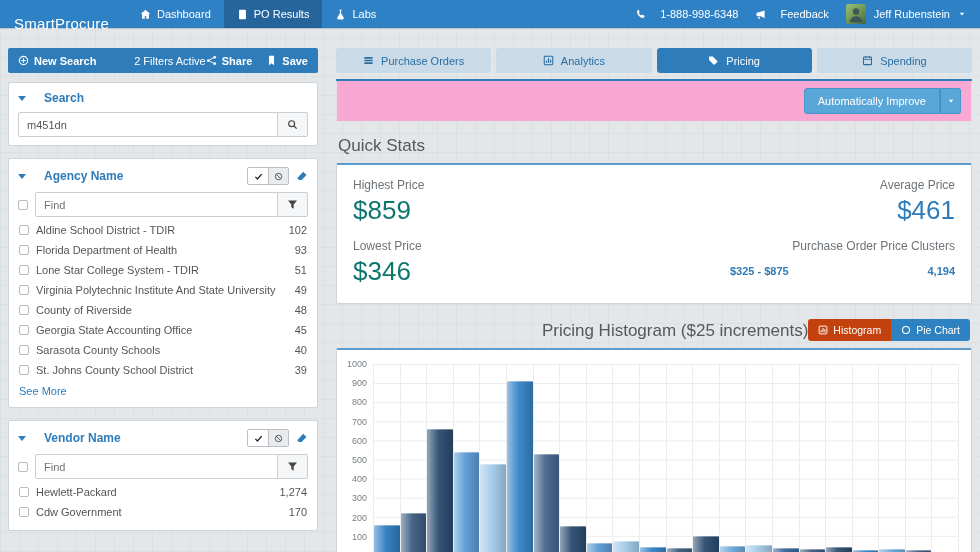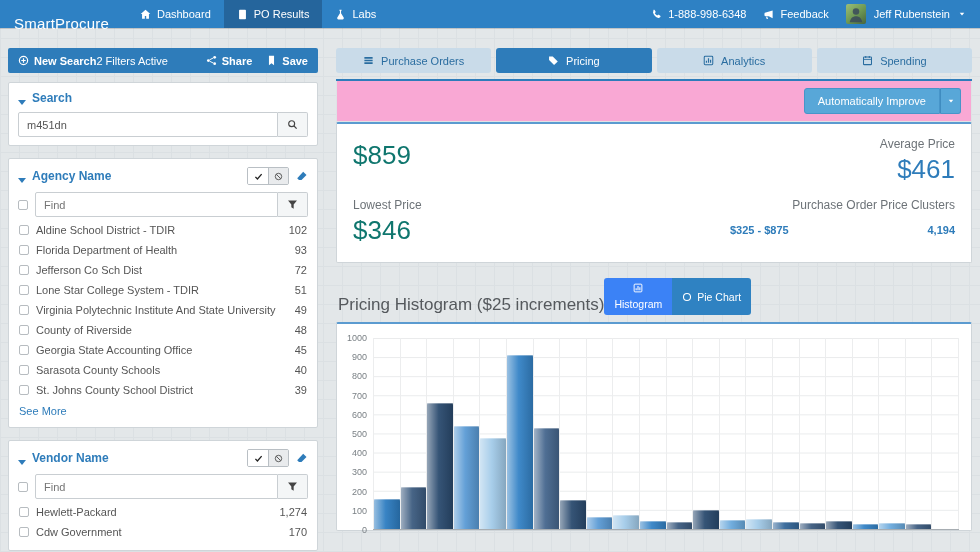--- a/index.html
+++ b/index.html
@@ -16,40 +16,40 @@
   .icon svg { width:100%; height:100%; fill:currentColor; }
 
   
   .navbar { height:28px; background:#2e81c4; display:flex; align-items:stretch; color:#fff;
             font-size:11px; box-shadow:0 1px 0 rgba(0,0,0,.15); }
   .brand { font-size:15px; font-weight:normal; padding:18px 18px 0 14px; display:flex; align-items:center; letter-spacing:.2px; cursor:pointer; }
   .nav-items { display:flex; align-items:stretch; }
   .nav-item { padding:0 13px; display:flex; gap:6px; align-items:center; cursor:pointer; }
   .nav-item.active { background:#25659c; }
   .nav-right { margin-left:auto; display:flex; align-items:center; gap:17px; padding-right:14px; }
-  .nav-link { display:flex; align-items:flex-end; gap:6px; cursor:pointer; }
+  .nav-link { display:flex; align-items:flex-end; gap:14px; cursor:pointer; }
   .avatar { width:20px; height:20px; border-radius:2px; overflow:hidden;
             background:linear-gradient(140deg,#9cbf79 0%,#6f9a55 50%,#48653e 100%); }
   .avatar svg { width:100%; height:100%; }
   .user-menu { display:flex; align-items:center; gap:8px; cursor:pointer; }
 
   
   .content { display:flex; padding:20px 8px 0; gap:18px; align-items:flex-start; }
   .sidebar { width:310px; flex:none; }
   .main { flex:1; min-width:0; }
 
   
   .side-actionbar { background:#2e7cba; border-radius:2px; color:#fff; font-size:11px; height:25px;
                     display:flex; align-items:center; padding:0 10px; margin-bottom:9px; }
   .sab-left,.sab-right { display:flex; align-items:center; gap:14px; }
-  .sab-mid { flex:1; text-align:left; }
+  .sab-mid { flex:1; text-align:right; }
   .sab-btn { display:flex; align-items:center; gap:5px; cursor:pointer; font-weight:bold; }
   .panel { background:#fff; border:1px solid #cfd5d9; border-radius:2px; margin-bottom:12px; padding:8px 9px; }
   .sec-head { display:flex; align-items:center; justify-content:space-between; }
-  .sec-title { color:#2e7cba; font-size:12px; font-weight:bold; display:flex; align-items:flex-end; gap:6px; cursor:pointer; }
+  .sec-title { color:#2e7cba; font-size:12px; font-weight:bold; display:flex; align-items:center; gap:18px; cursor:pointer; }
   .caret-sm { width:0; height:0; border-left:4px solid transparent; border-right:4px solid transparent; border-top:5px solid #2e7cba; }
   .head-tools { display:flex; align-items:center; gap:7px; }
   .btn-pair { display:flex; border:1px solid #b9bfc4; border-radius:2px; overflow:hidden; }
   .mini-btn { width:20px; height:16px; display:flex; align-items:center; justify-content:center; background:#fff; color:#222; cursor:pointer; }
   .mini-btn .icon { width:9px; height:9px; }
   .mini-btn.ban { background:#e9ebed; border-left:1px solid #b9bfc4; color:#555; }
   .eraser-btn { color:#2e7cba; cursor:pointer; display:flex; }
   .eraser-btn .icon { width:12px; height:12px; }
   .input-group { display:flex; margin-top:7px; flex:1; }
   input.text { flex:1; min-width:0; height:25px; border:1px solid #c9ced2; border-radius:2px 0 0 2px;
@@ -72,35 +72,35 @@
   .tab.active { background:#2e7cba; color:#fff; }
   .main-divider { height:2px; background:#2e7cba; margin-top:6px; }
   .toolbar { background:#f9a8d4; padding:7px 10px; display:flex; justify-content:flex-end; border:1px solid #dfe3e6; border-top:none; }
   .btn-improve { display:flex; }
   .btn-improve .lbl { background:#58a7d8; color:#fff; font-size:11px; padding:6px 13px; border:1px solid #4795c9;
                       border-radius:3px 0 0 3px; cursor:pointer; }
   .btn-improve .car { background:#58a7d8; border:1px solid #4795c9; border-left-color:#3f8cc0; width:21px;
                       display:flex; align-items:center; justify-content:center; color:#fff; border-radius:0 3px 3px 0; cursor:pointer; }
   .btn-improve .car .icon { width:8px; height:8px; }
   .h2 { font-size:17px; color:#55595d; font-weight:300; margin:14px 2px 7px; }
-  .head-row { display:flex; align-items:flex-end; justify-content:flex-start; margin:15px 2px 7px; }
+  .head-row { display:flex; align-items:flex-end; justify-content:flex-end; margin:15px 2px 7px; }
   .head-row .h2 { margin:0; }
   .stat-panel { border-top:2px solid #5b9bd0; padding:13px 16px 16px; margin-bottom:0; }
   .stats-grid { display:grid; grid-template-columns:1fr 1fr; row-gap:13px; }
   .stat-label { font-size:12px; color:#6d7378; }
   .stat-value { font-size:26px; color:#0f766e; font-weight:300; margin-top:3px; }
   .stat-value.blue { color:#2e7cba; }
   .right-col { text-align:right; }
   .cluster-row { display:flex; justify-content:space-between; width:225px; margin-left:auto; margin-top:12px;
                  font-size:11px; color:#2e7cba; font-weight:bold; }
   .cluster-range { cursor:pointer; }
   .btn-group { display:flex; border-radius:3px; overflow:hidden; }
   .bg-btn { font-size:10.5px; color:#fff; padding:5px 10px; display:flex; gap:5px; align-items:center; cursor:pointer; }
   .bg-btn .icon { width:10px; height:10px; }
-  .bg-btn.hist { background:#3b82f6;flex-direction:column; }
+  .bg-btn.hist { background:#c2410c; }
   .bg-btn.pie { background:#2f82c2; }
 
   
   .chart-panel { border-top:2px solid #5b9bd0; padding:14px 12px 0 6px; margin-bottom:0; }
   .chart { display:flex; }
   .y-axis { width:30px; position:relative; height:192px; flex:none; }
   .ytick { position:absolute; right:6px; font-size:9px; color:#7a8085; transform:translateY(50%); line-height:1; }
   .plot-wrap { flex:1; min-width:0; }
   .plot { height:192px; border-bottom:1px solid #a7adb2;
           background-image:linear-gradient(to bottom,#e9ebec 1px, transparent 1px);
@@ -290,25 +290,20 @@
             <span class="f-name">Aldine School District - TDIR</span>
             <span class="f-count">102</span>
           </div>
           <div class="f-row">
             <span class="cbx"></span>
             <span class="f-name">Florida Department of Health</span>
             <span class="f-count">93</span>
           </div>
           <div class="f-row">
             <span class="cbx"></span>
-            <span class="f-name">Jefferson Co Sch Dist</span>
-            <span class="f-count">72</span>
-          </div>
-          <div class="f-row">
-            <span class="cbx"></span>
             <span class="f-name">Lone Star College System - TDIR</span>
             <span class="f-count">51</span>
           </div>
           <div class="f-row">
             <span class="cbx"></span>
             <span class="f-name">Virginia Polytechnic Institute And State University</span>
             <span class="f-count">49</span>
           </div>
           <div class="f-row">
             <span class="cbx"></span>
@@ -399,37 +394,37 @@
 
     <div class="tabs">
         <div class="tab">
           <span class="icon">
             <svg viewBox="0 0 16 16">
               <path d="M2 3h12v2.4H2zM2 6.8h12v2.4H2zM2 10.6h12V13H2z"></path>
             </svg>
           </span>
           <span>Purchase Orders</span>
         </div>
+        <div class="tab">
+          <span class="icon">
+            <svg viewBox="0 0 16 16">
+              <rect x="1.8" y="1.8" width="12.4" height="12.4" rx="1.4" fill="none" stroke="currentColor" stroke-width="1.5"></rect>
+              <path d="M5 11.4V8.2M8 11.4V4.8M11 11.4V6.8" stroke="currentColor" stroke-width="1.7" fill="none"></path>
+            </svg>
+          </span>
+          <span>Analytics</span>
+        </div>
         <div class="tab active">
           <span class="icon">
             <svg viewBox="0 0 16 16">
               <path d="M1.5 2h5.4l7.3 7.3-5.4 5.4-7.3-7.3z"></path>
               <circle cx="4.8" cy="5.2" r="1.15" fill="rgba(255,255,255,.9)"></circle>
             </svg>
           </span>
           <span>Pricing</span>
-        </div>
-        <div class="tab">
-          <span class="icon">
-            <svg viewBox="0 0 16 16">
-              <rect x="1.8" y="1.8" width="12.4" height="12.4" rx="1.4" fill="none" stroke="currentColor" stroke-width="1.5"></rect>
-              <path d="M5 11.4V8.2M8 11.4V4.8M11 11.4V6.8" stroke="currentColor" stroke-width="1.7" fill="none"></path>
-            </svg>
-          </span>
-          <span>Analytics</span>
         </div>
         <div class="tab">
           <span class="icon">
             <svg viewBox="0 0 16 16">
               <rect x="2.2" y="3" width="11.6" height="11" rx="1" fill="none" stroke="currentColor" stroke-width="1.5"></rect>
               <path d="M2.2 6.4h11.6" stroke="currentColor" stroke-width="1.3"></path>
               <path d="M5.4 1.4v2.8M10.6 1.4v2.8" stroke="currentColor" stroke-width="1.5"></path>
             </svg>
           </span>
           <span>Spending</span>
@@ -443,24 +438,26 @@
         <span class="car">
           <span class="icon">
               <svg viewBox="0 0 16 16">
                 <path d="M3.5 5.5h9L8 11z"></path>
               </svg>
             </span>
         </span>
       </div>
     </div>
 
+    <div class="h2">Quick Stats</div>
 
     <div class="panel stat-panel">
       <div class="stats-grid">
         <div>
+          <div class="stat-label">Highest Price</div>
           <div class="stat-value">$859</div>
         </div>
         <div class="right-col">
           <div class="stat-label">Average Price</div>
           <div class="stat-value blue">$461</div>
         </div>
         <div>
           <div class="stat-label">Lowest Price</div>
           <div class="stat-value">$346</div>
         </div>

